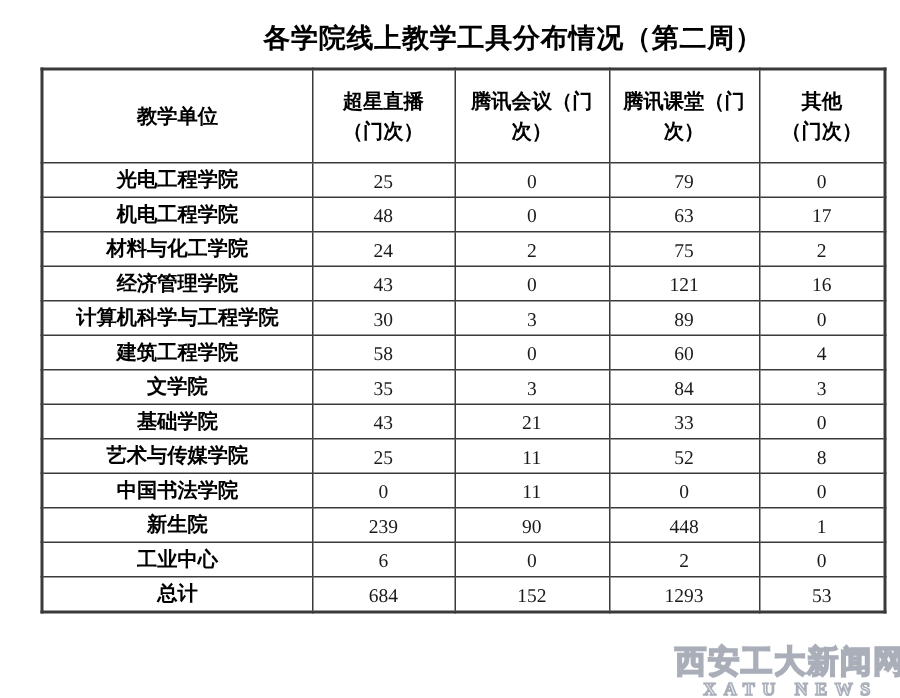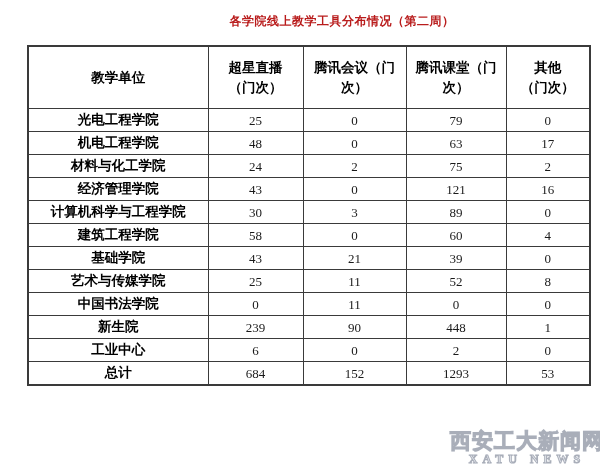--- a/index.html
+++ b/index.html
@@ -15,23 +15,23 @@
     overflow: hidden;
     font-family: "Liberation Serif", "DejaVu Serif", serif;
     color: #111111;
   }
   .doc-title {
     position: absolute;
     top: 13px;
     left: 50%;
     transform: translateX(-50%) translateX(42px);
     white-space: nowrap;
-    font-size: 12px;
-    font-weight: bold;
-    color: #b91c1c;
+    font-size: 18px;
+    font-weight: bold;
+    color: #000000;
     letter-spacing: 0.5px;
   }
   table.report {
     position: absolute;
     left: 27px;
     top: 45px;
     width: 562px;
     border-collapse: collapse;
     table-layout: fixed;
     border: 2px solid #3a3a3a;
@@ -157,24 +157,31 @@
           <td>0</td>
         </tr>
         <tr>
           <td class="unit">建筑工程学院</td>
           <td>58</td>
           <td>0</td>
           <td>60</td>
           <td>4</td>
         </tr>
         <tr>
+          <td class="unit">文学院</td>
+          <td>35</td>
+          <td>3</td>
+          <td>84</td>
+          <td>3</td>
+        </tr>
+        <tr>
           <td class="unit">基础学院</td>
           <td>43</td>
           <td>21</td>
-          <td>39</td>
+          <td>33</td>
           <td>0</td>
         </tr>
         <tr>
           <td class="unit">艺术与传媒学院</td>
           <td>25</td>
           <td>11</td>
           <td>52</td>
           <td>8</td>
         </tr>
         <tr>

